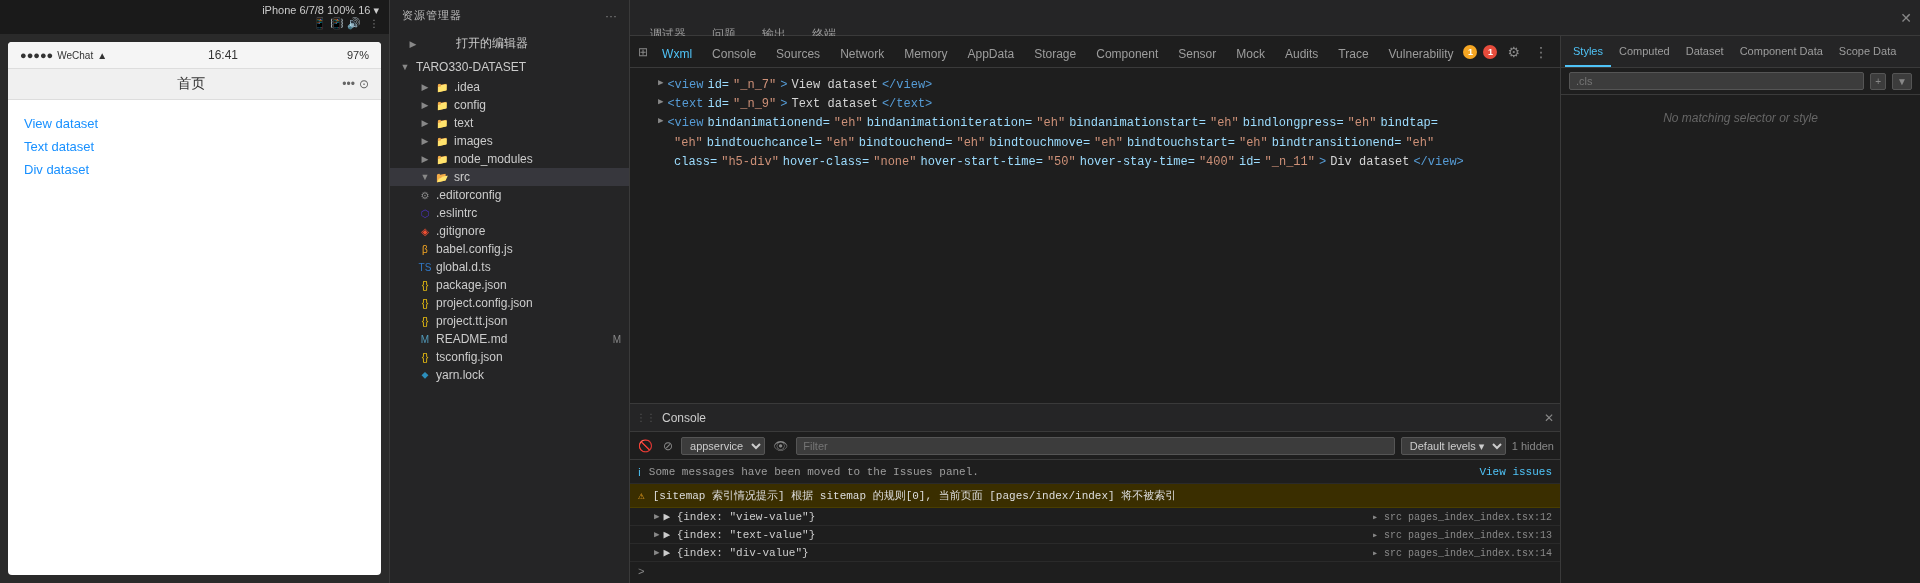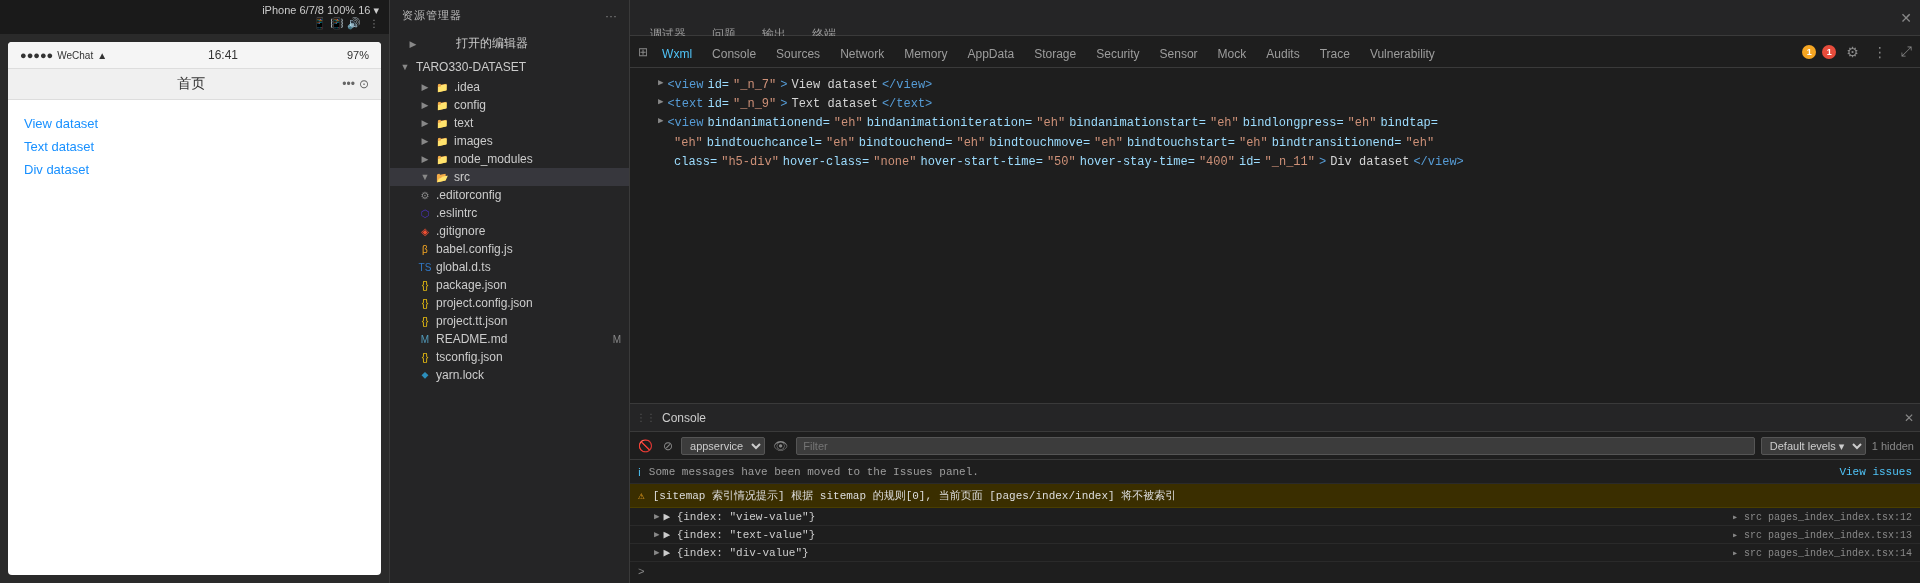--- a/index.html
+++ b/index.html
@@ -627,21 +627,21 @@
 
       <div class="toolbar-tabs">
         <span style="color:#888;font-size:12px;padding:0 4px;cursor:pointer;">⊞</span>
         <div class="toolbar-tab active">Wxml</div>
         <div class="toolbar-tab">Console</div>
         <div class="toolbar-tab">Sources</div>
         <div class="toolbar-tab">Network</div>
         <div class="toolbar-tab">Memory</div>
         <div class="toolbar-tab">AppData</div>
         <div class="toolbar-tab">Storage</div>
-        <div class="toolbar-tab">Security</div>
+        <div class="toolbar-tab">Component</div>
         <div class="toolbar-tab">Sensor</div>
         <div class="toolbar-tab">Mock</div>
         <div class="toolbar-tab">Audits</div>
         <div class="toolbar-tab">Trace</div>
         <div class="toolbar-tab">Vulnerability</div>
         <div class="toolbar-icons">
           <span class="warning-badge">1</span>
           <span class="error-badge">1</span>
           <span class="toolbar-settings-icon toolbar-icon-btn">⚙</span>
           <span class="toolbar-icon-btn" style="color:#888;font-size:14px;">⋮</span>
@@ -760,15 +760,30 @@
             <span class="console-file-ref">▸ src pages_index_index.tsx:14</span>
           </div>
           <div class="console-prompt-row">
             <span class="console-prompt">&gt;</span>
             <input style="flex: 1 1 0%; background: transparent; border: none; outline: none; color: rgb(204, 204, 204); font-size: 11px; font-family: Consolas, monospace;">
           </div>
         </div>
       </div>
     </div>
 
+    <div class="styles-panel">
+      <div class="styles-tabs">
+        <div class="styles-tab active">Styles</div>
+        <div class="styles-tab">Computed</div>
+        <div class="styles-tab">Dataset</div>
+        <div class="styles-tab">Component Data</div>
+        <div class="styles-tab">Scope Data</div>
+      </div>
+      <div class="styles-filter">
+        <input class="styles-filter-input" placeholder=".cls" style="">
+        <button class="styles-filter-btn">+</button>
+        <button class="styles-filter-btn">▼</button>
+      </div>
+      <div class="styles-empty">No matching selector or style</div>
+    </div>
 
   </div>
 </div>
 
 </body></html>

